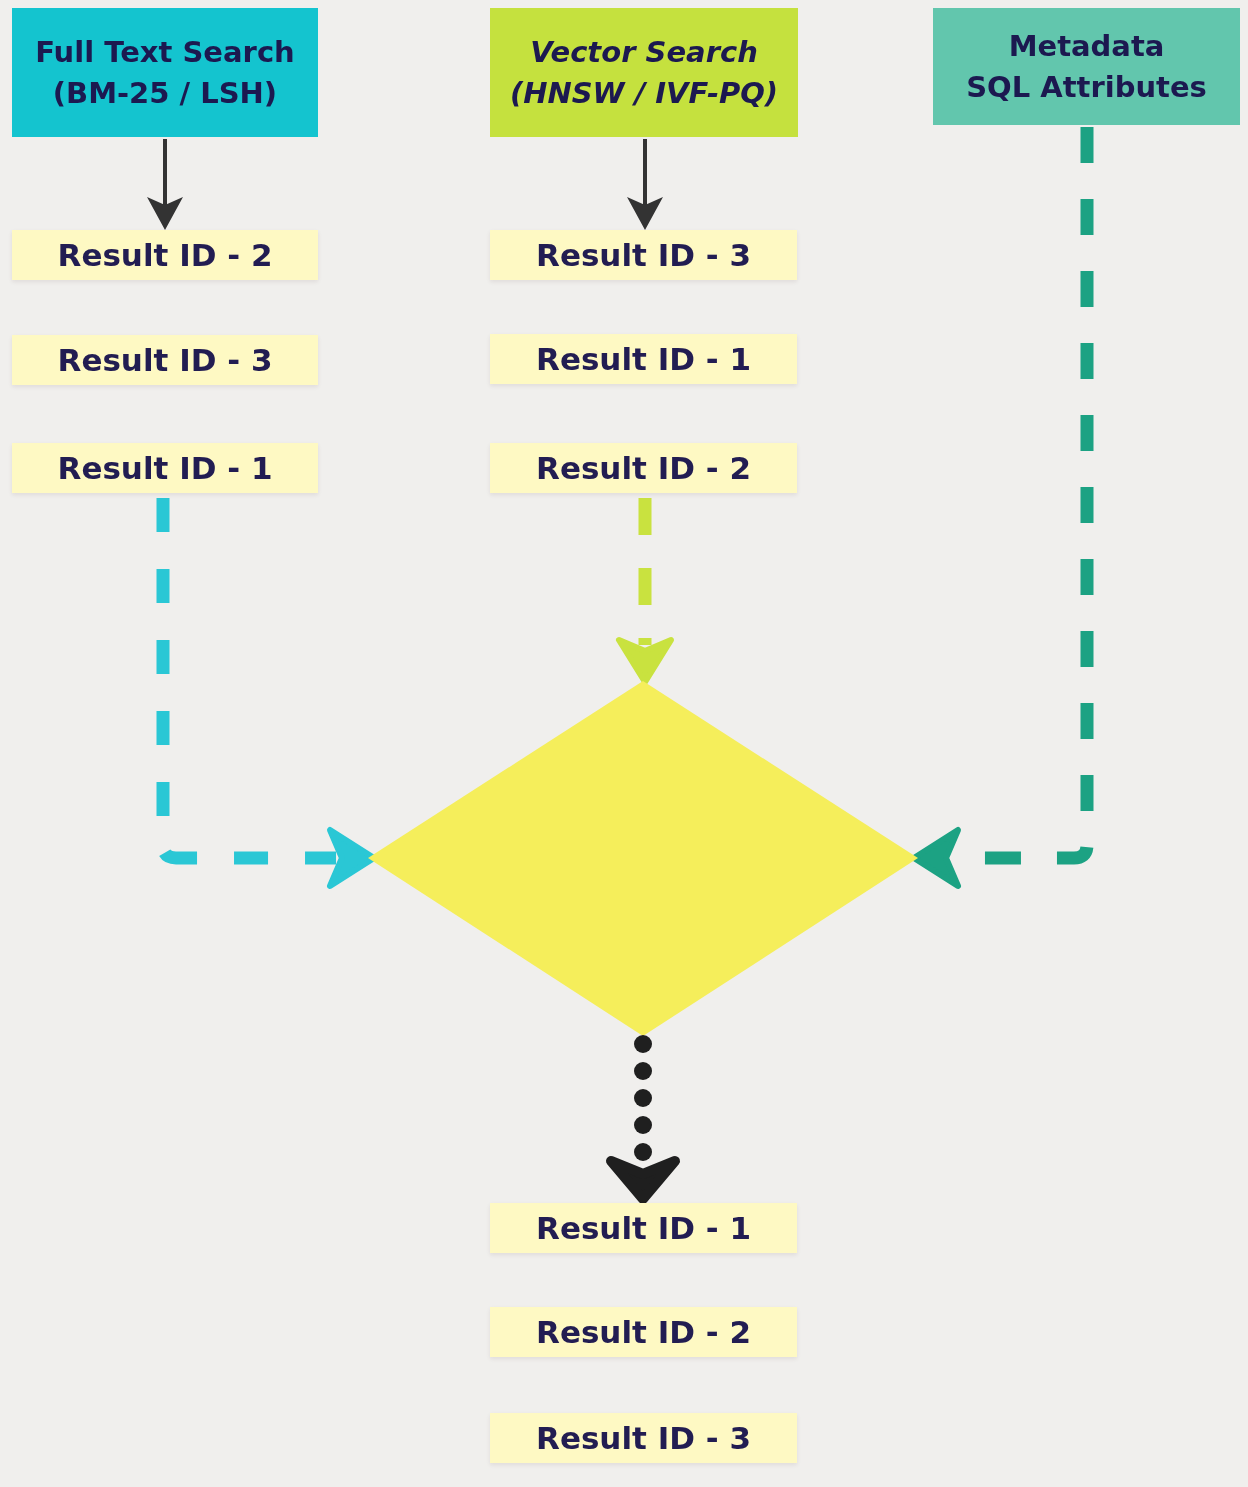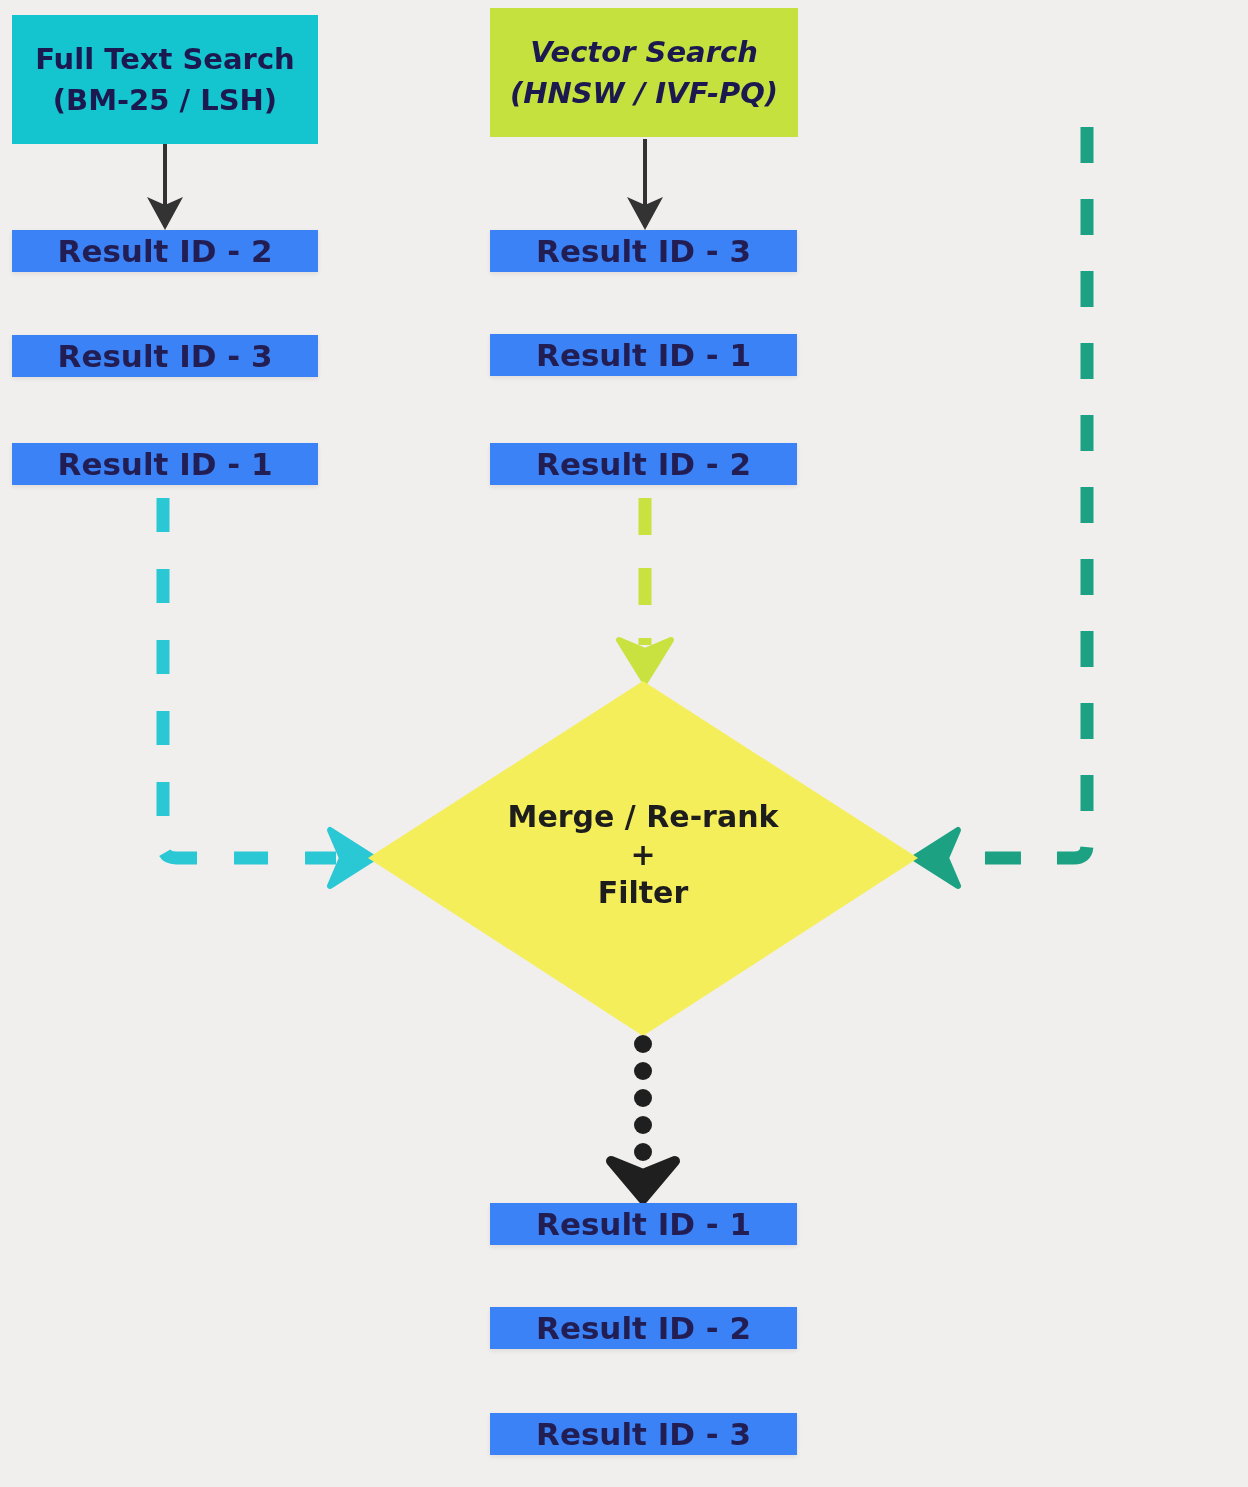--- a/index.html
+++ b/index.html
@@ -24,26 +24,26 @@
     text-align: center;
     font-weight: 600;
     white-space: pre-line;
     box-sizing: border-box;
   }
   .header-box {
     font-size: 29px;
     line-height: 1.38;
     color: #1c1950;
   }
-  .hdr-fulltext { left: 12px;  top: 8px; width: 306px; height: 129px; background: #14c4cf; margin-top: 7px; }
+  .hdr-fulltext { left: 12px;  top: 8px; width: 306px; height: 129px; background: #14c4cf; }
   .hdr-vector   { left: 490px; top: 8px; width: 308px; height: 129px; background: #c5e13e; font-style: italic; }
   .hdr-metadata { left: 933px; top: 8px; width: 307px; height: 117px; background: #62c6ad; }
   .result-box {
-    background: #3b82f6;
-    height: 42px;
+    background: #fef9c3;
+    height: 50px;
     font-size: 31px;
     color: #221d52;
     box-shadow: 0 2px 4px rgba(90, 60, 60, 0.10);
   }
   .col-left { left: 12px;  width: 306px; }
   .col-mid  { left: 490px; width: 307px; }
   .r-l1 { top: 230px; }  .r-l2 { top: 335px; }  .r-l3 { top: 443px; }
   .r-m1 { top: 230px; }  .r-m2 { top: 334px; }  .r-m3 { top: 443px; }
   .r-f1 { top: 1203px; } .r-f2 { top: 1307px; } .r-f3 { top: 1413px; }
   .diamond-label {
@@ -94,30 +94,29 @@
       <circle cx="643" cy="1125" r="9"></circle>
       <circle cx="643" cy="1152" r="9"></circle>
     </g>
     <path d="M643,1199 L611,1161 L643,1174 L675,1161 Z" fill="#1f1f1f" stroke="#1f1f1f" stroke-width="10" stroke-linejoin="round"></path>
   </svg>
 
   <div class="box header-box hdr-fulltext">Full Text Search
 (BM-25 / LSH)</div>
   <div class="box header-box hdr-vector">Vector Search
 (HNSW / IVF-PQ)</div>
+  <div class="box header-box hdr-metadata">Metadata
+SQL Attributes</div>
 
   <div class="box result-box col-left r-l1">Result ID - 2</div>
   <div class="box result-box col-left r-l2">Result ID - 3</div>
   <div class="box result-box col-left r-l3">Result ID - 1</div>
 
   <div class="box result-box col-mid r-m1">Result ID - 3</div>
   <div class="box result-box col-mid r-m2">Result ID - 1</div>
   <div class="box result-box col-mid r-m3">Result ID - 2</div>
 
-  <div class="diamond-label">Merge / Re-rank
-+
-Filter</div>
 
   <div class="box result-box col-mid r-f1">Result ID - 1</div>
   <div class="box result-box col-mid r-f2">Result ID - 2</div>
   <div class="box result-box col-mid r-f3">Result ID - 3</div>
 
 </div>
 
 </body></html>

